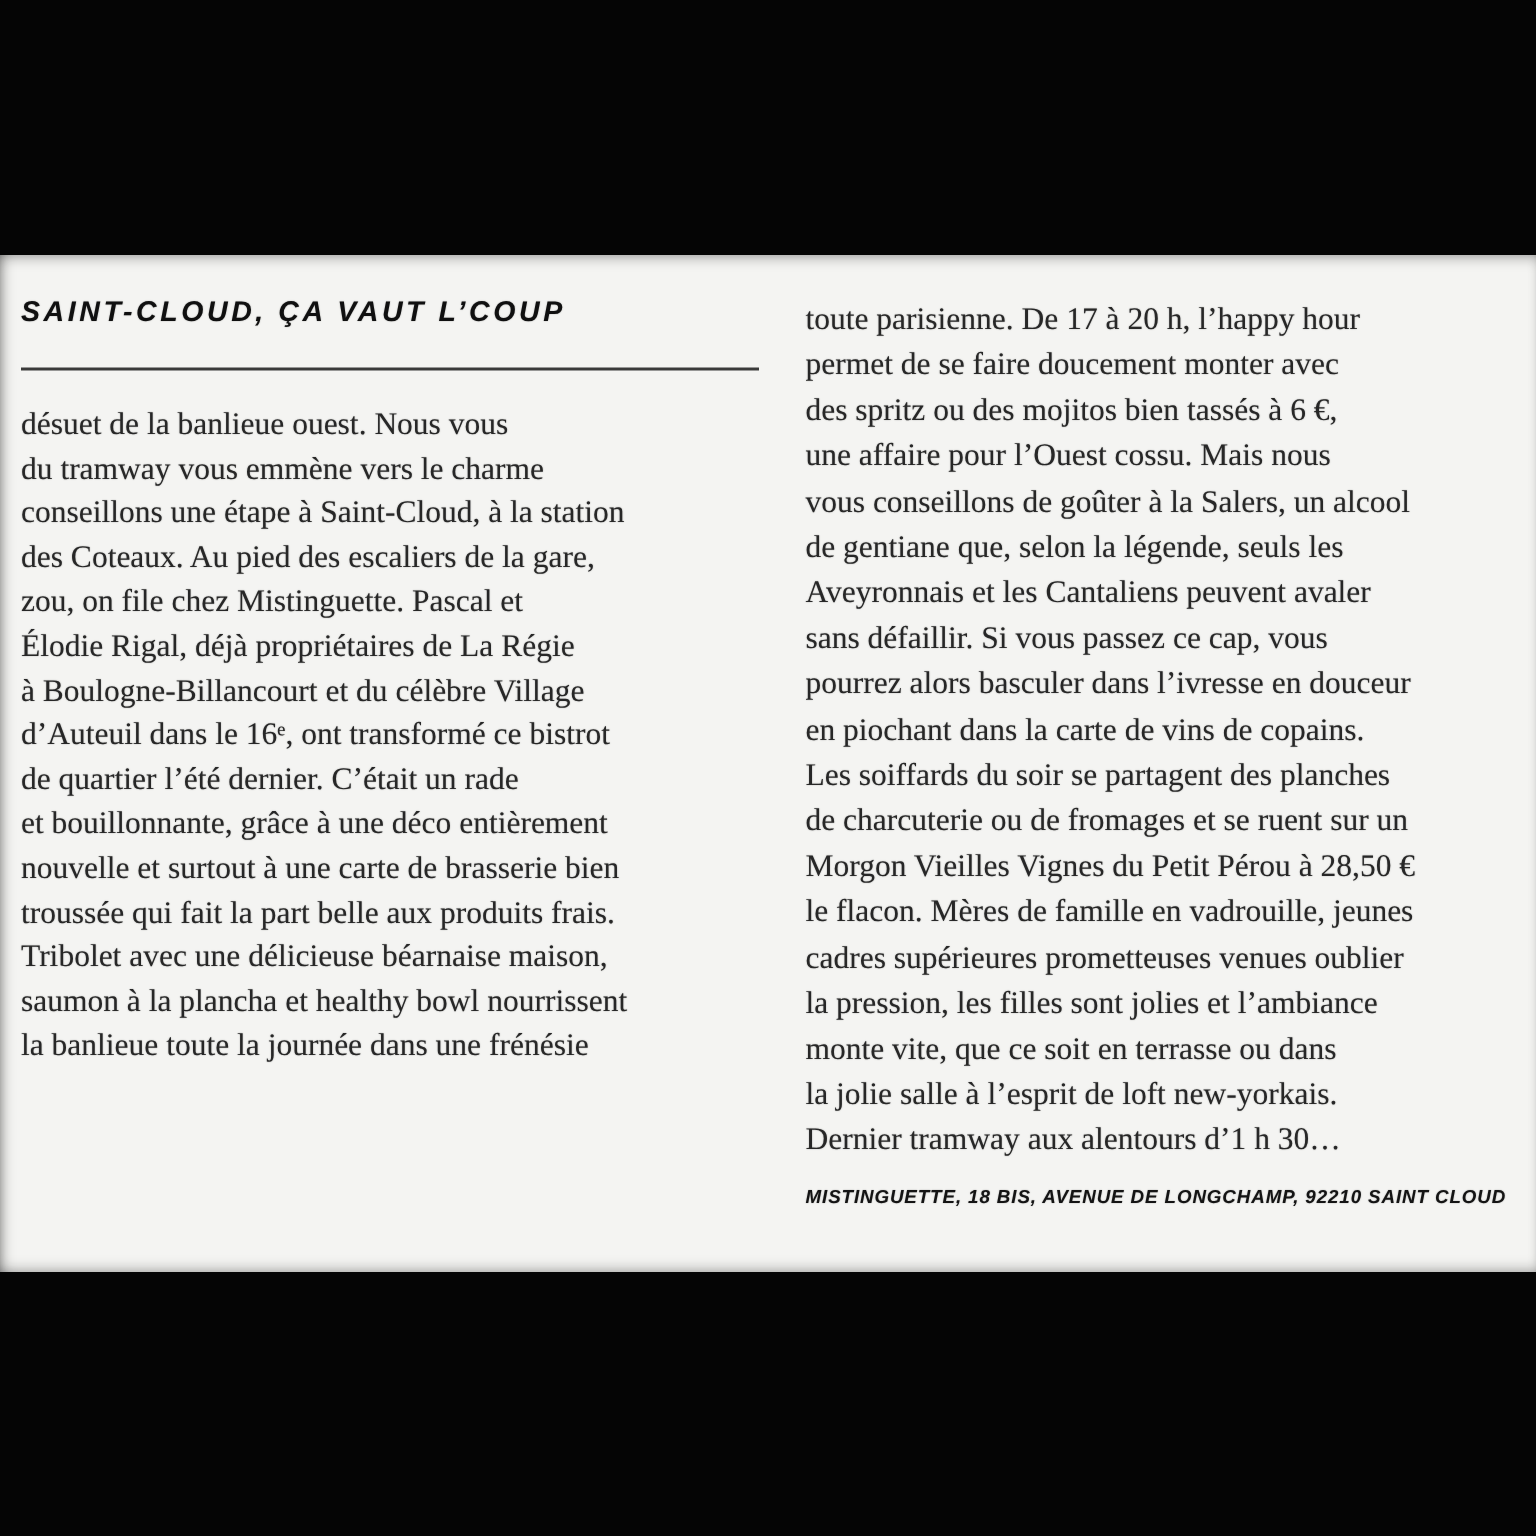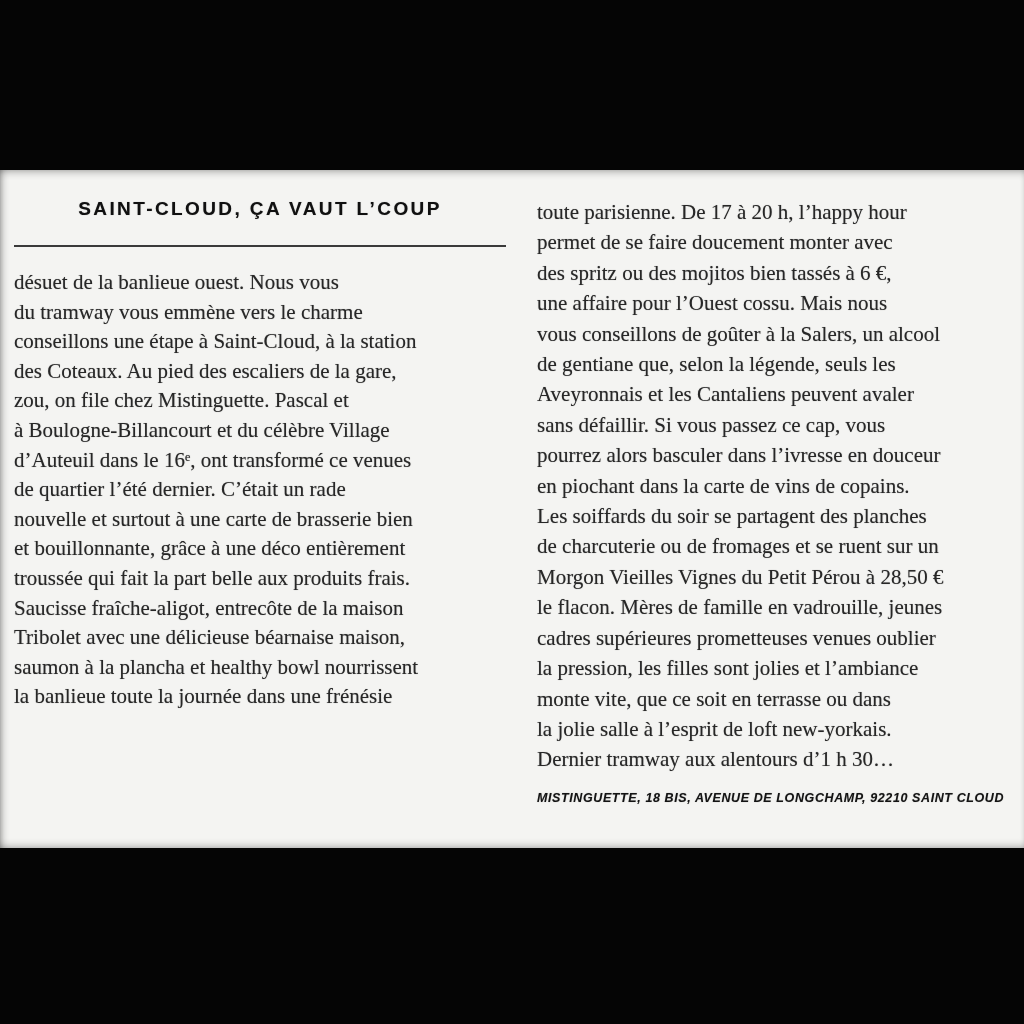--- a/index.html
+++ b/index.html
@@ -38,23 +38,23 @@
   }
 
   .col-left {
     position: absolute;
     top: 0;
     left: 14px;
     width: 492px;
   }
   .headline {
     margin: 28px 0 0 0;
-    text-align: center;
     font-family: "Liberation Sans", sans-serif;
     font-weight: bold;
+    font-style: italic;
     font-size: 19px;
     letter-spacing: 2.4px;
     color: #101010;
     white-space: nowrap;
     text-shadow: 0 0 1px rgba(0,0,0,0.35);
   }
   .rule {
     margin-top: 25px;
     height: 2px;
     background: #3a3a3a;
@@ -102,27 +102,27 @@
 
     <div class="col-left">
       <h1 class="headline">SAINT-CLOUD, ÇA VAUT L’COUP</h1>
       <div class="rule"></div>
       <div class="bodytext">
           <div class="tline">désuet de la banlieue ouest. Nous vous</div>
           <div class="tline">du tramway vous emmène vers le charme</div>
           <div class="tline">conseillons une étape à Saint-Cloud, à la station</div>
           <div class="tline">des Coteaux. Au pied des escaliers de la gare,</div>
           <div class="tline">zou, on file chez Mistinguette. Pascal et</div>
+          <div class="tline">Élodie Rigal, déjà propriétaires de La Régie</div>
           <div class="tline">à Boulogne-Billancourt et du célèbre Village</div>
-          <div class="tline">d’Auteuil dans le 16ᵉ, ont transformé ce venues</div>
+          <div class="tline">d’Auteuil dans le 16ᵉ, ont transformé ce bistrot</div>
           <div class="tline">de quartier l’été dernier. C’était un rade</div>
+          <div class="tline">et bouillonnante, grâce à une déco entièrement</div>
           <div class="tline">nouvelle et surtout à une carte de brasserie bien</div>
-          <div class="tline">et bouillonnante, grâce à une déco entièrement</div>
           <div class="tline">troussée qui fait la part belle aux produits frais.</div>
-          <div class="tline">Saucisse fraîche-aligot, entrecôte de la maison</div>
           <div class="tline">Tribolet avec une délicieuse béarnaise maison,</div>
           <div class="tline">saumon à la plancha et healthy bowl nourrissent</div>
           <div class="tline">la banlieue toute la journée dans une frénésie</div>
         </div>
     </div>
 
     <div class="col-right">
       <div class="bodytext">
           <div class="tline">toute parisienne. De 17 à 20 h, l’happy hour</div>
           <div class="tline">permet de se faire doucement monter avec</div>

